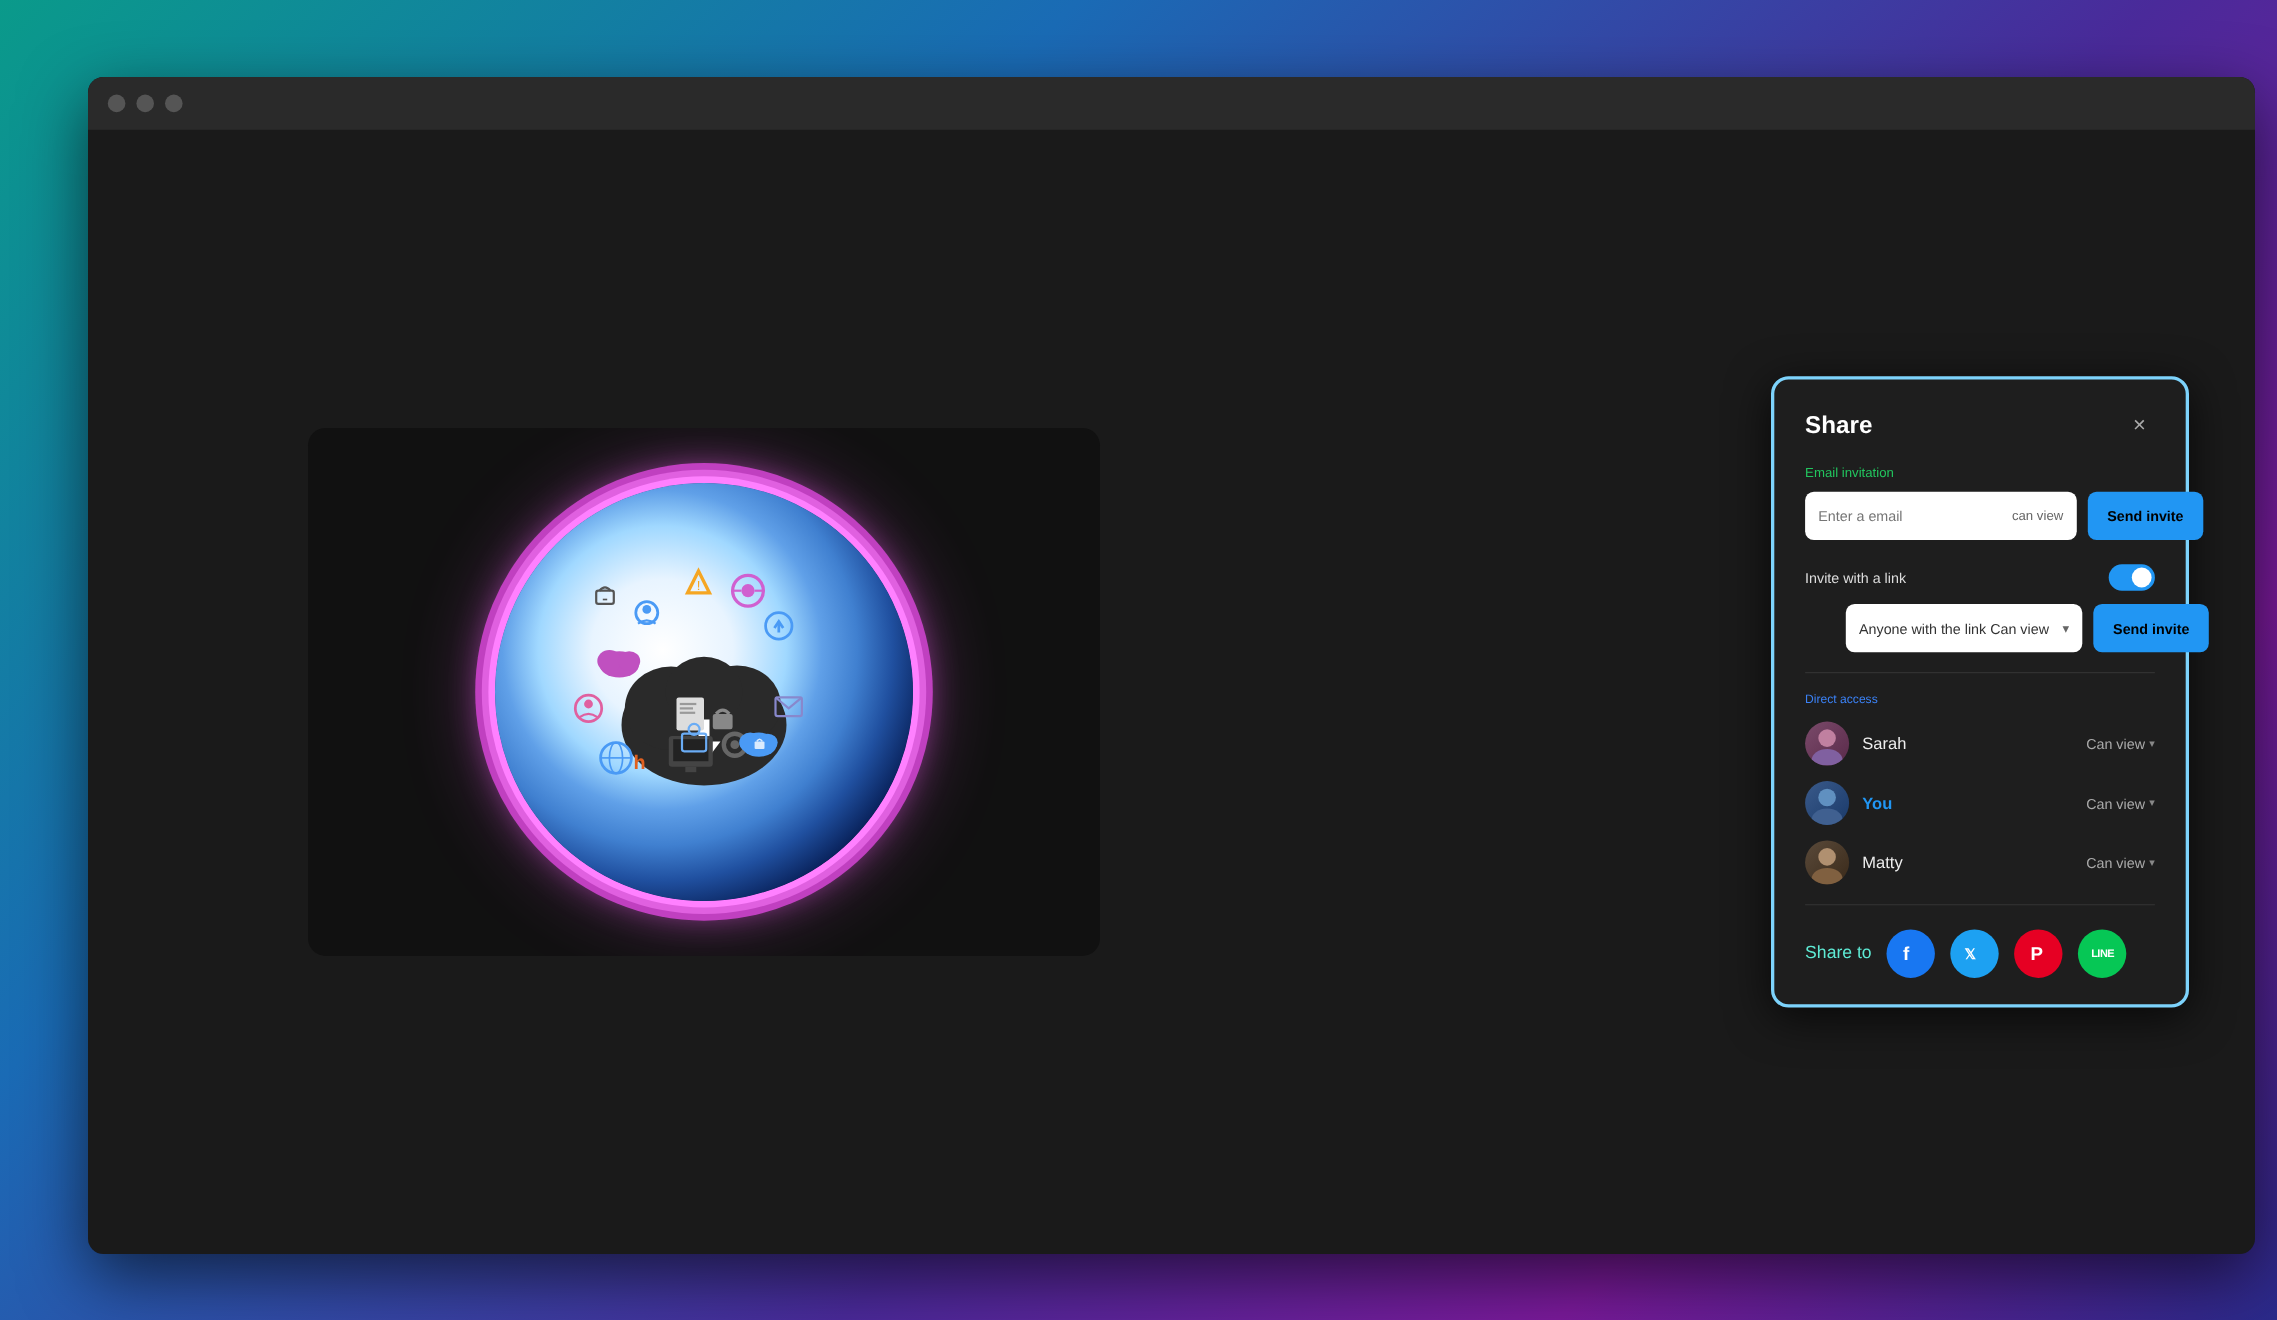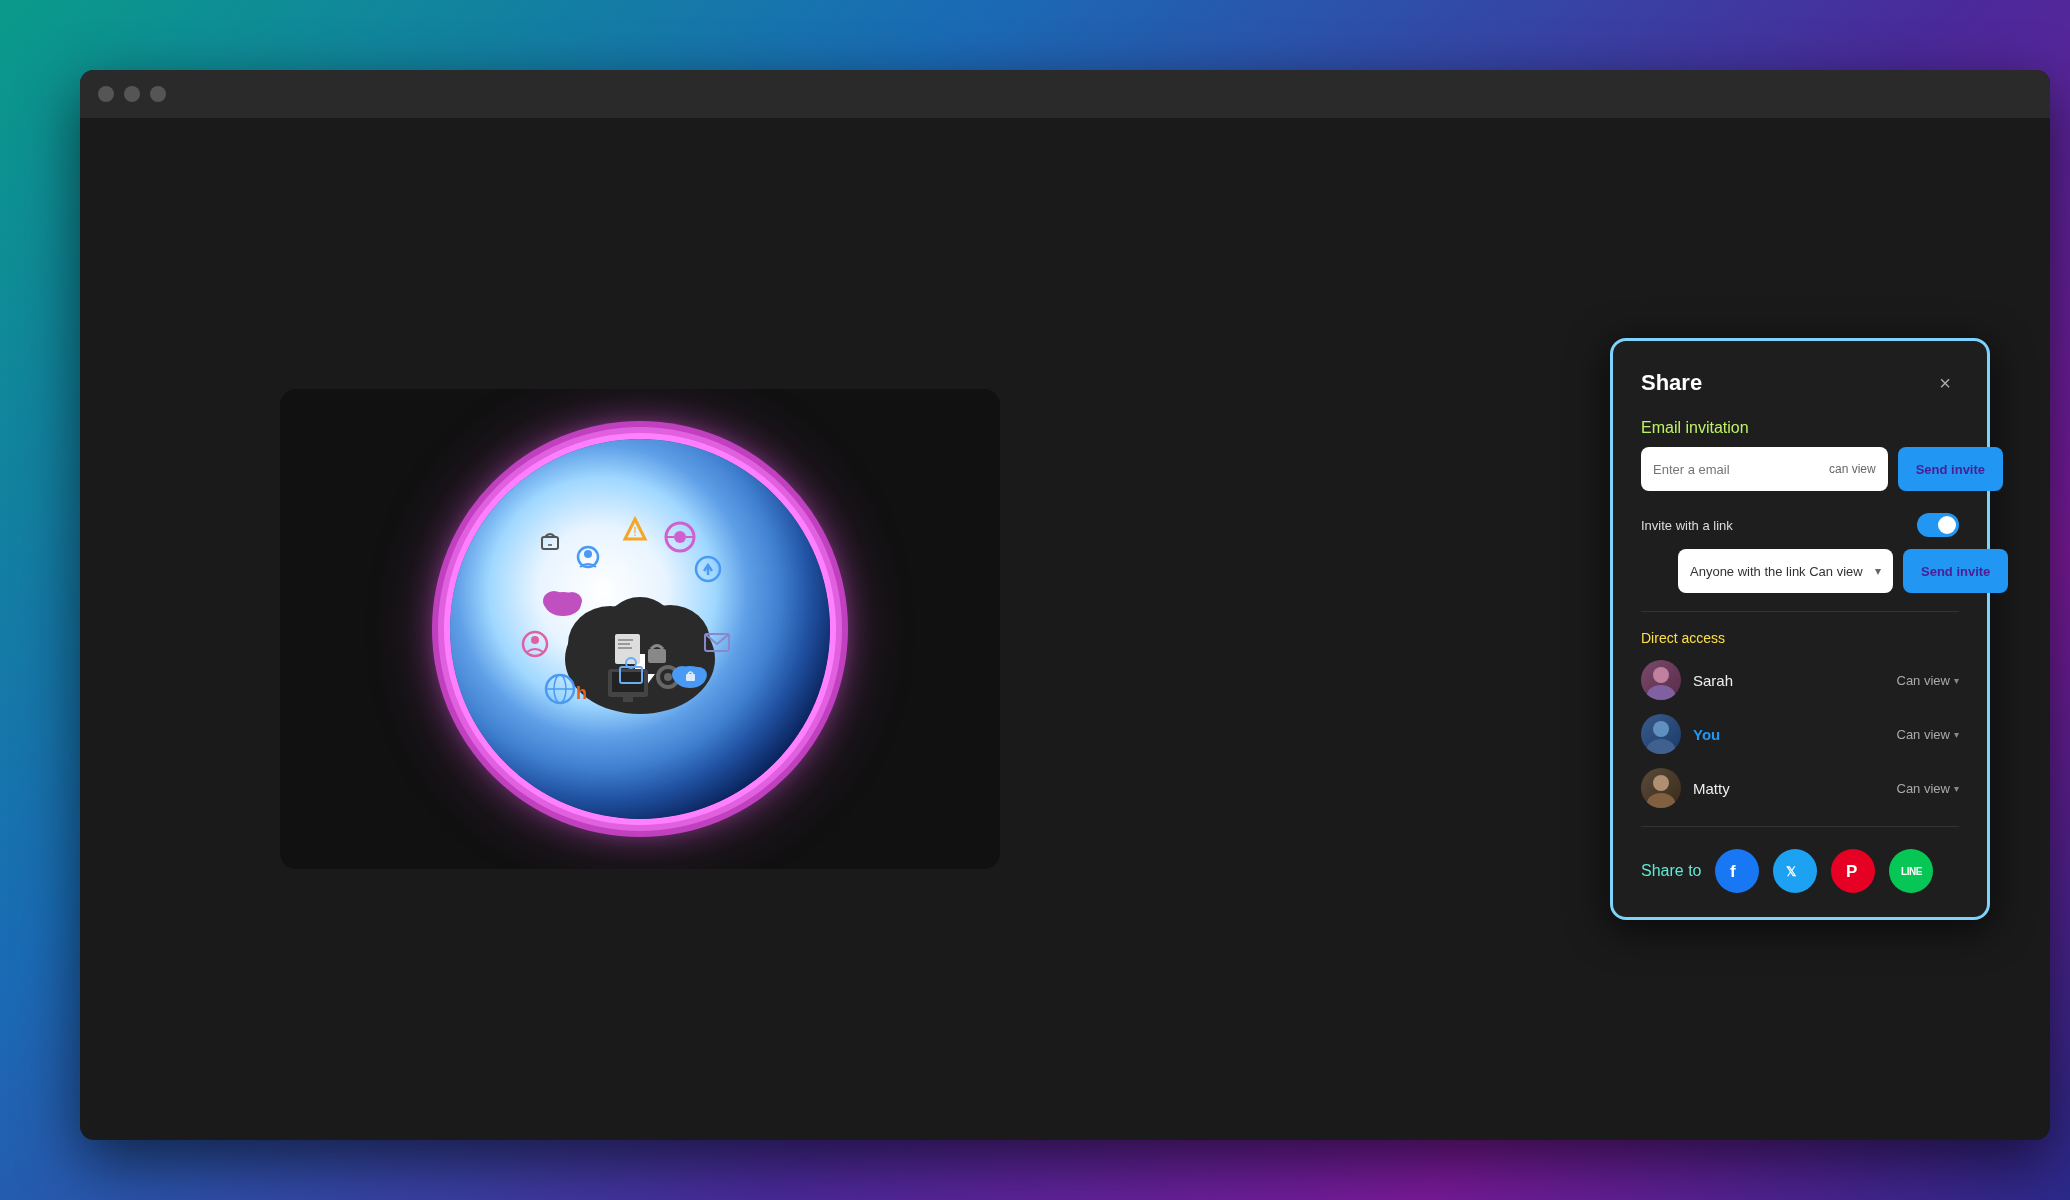--- a/index.html
+++ b/index.html
@@ -117,22 +117,22 @@
       color: #aaa;
       font-size: 20px;
       cursor: pointer;
       display: flex;
       align-items: center;
       justify-content: center;
       border-radius: 50%;
     }
 
     .section-label {
-      font-size: 16px;
-      color: #bef264;
+      font-size: 12px;
+      color: #22c55e;
       margin-bottom: 10px;
     }
 
     .email-row {
       display: flex;
       gap: 10px;
       margin-bottom: 22px;
     }
 
     .email-input-wrap {
@@ -155,21 +155,21 @@
     }
 
     .can-view-label {
       font-size: 12px;
       color: #666;
       white-space: nowrap;
     }
 
     .send-btn {
       background: #2196f3;
-      color: #4c1d95;
+      color: #000000;
       border: none;
       border-radius: 8px;
       padding: 0 18px;
       height: 44px;
       font-size: 13px;
       font-weight: 600;
       cursor: pointer;
       white-space: nowrap;
     }
 
@@ -247,22 +247,22 @@
       font-size: 12px;
     }
 
     .divider {
       height: 1px;
       background: #333;
       margin: 18px 0;
     }
 
     .direct-access-label {
-      font-size: 14px;
-      color: #fde047;
+      font-size: 11px;
+      color: #3b82f6;
       margin-bottom: 14px;
     }
 
     .user-list {
       display: flex;
       flex-direction: column;
       gap: 14px;
       margin-bottom: 18px;
     }
 

